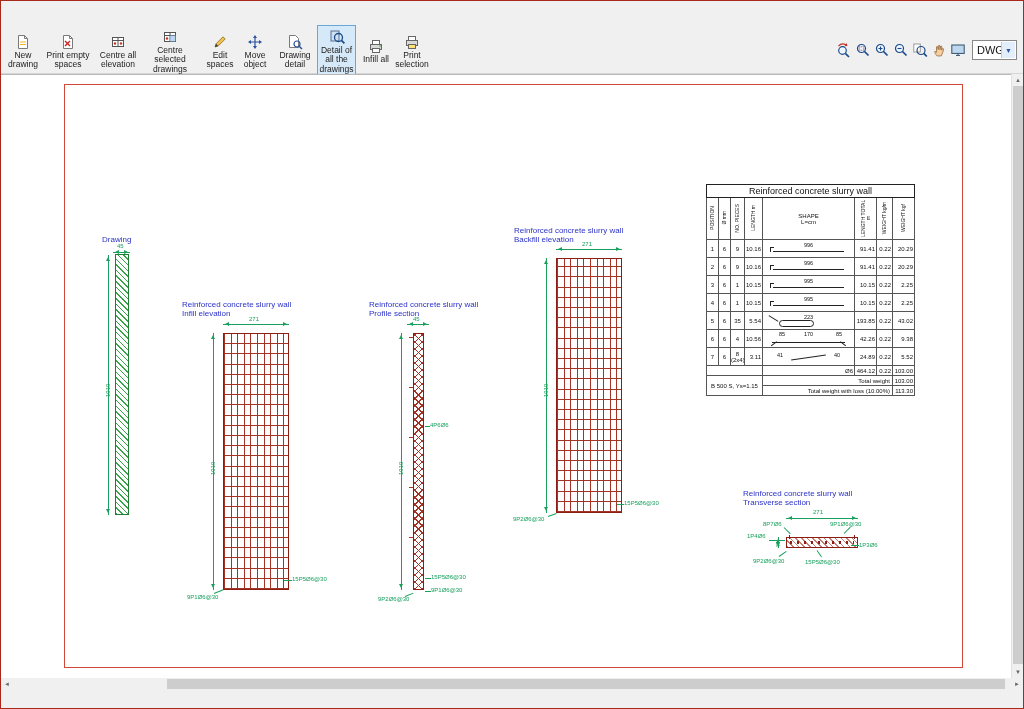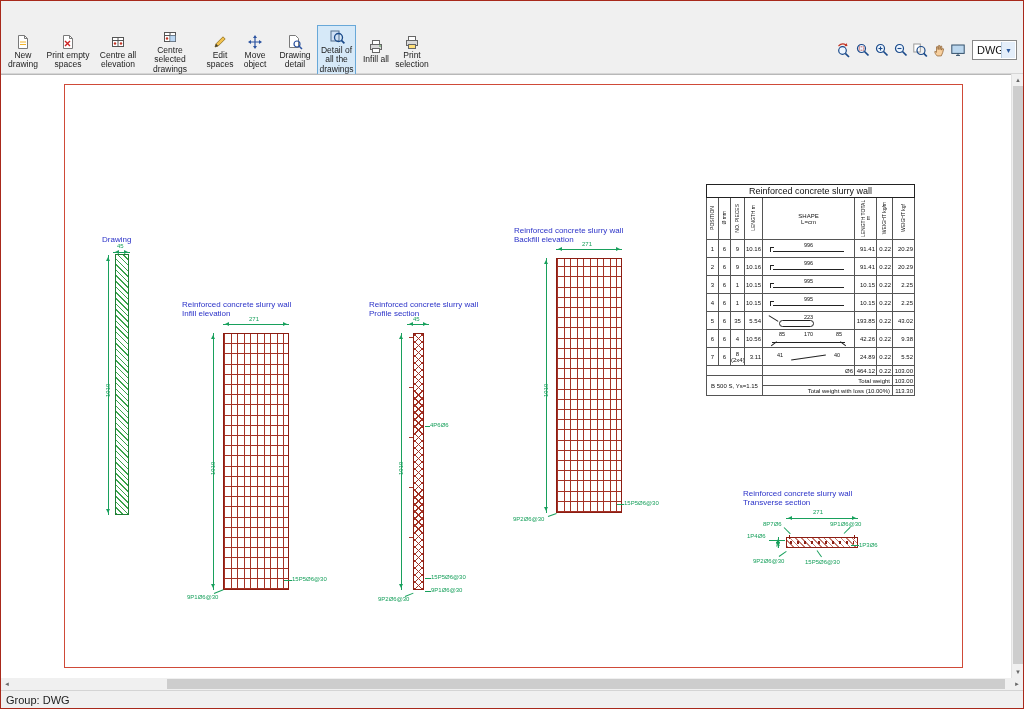--- a/index.html
+++ b/index.html
@@ -478,17 +478,14 @@
     <div class="vthumb"></div>
     <div class="vs-btn" style="bottom:0;top:auto">▼</div>
   </div>
 
   <div class="hscroll">
     <div class="sb-btn" style="left:0">◄</div>
     <div class="hthumb"></div>
     <div class="sb-btn" style="right:0">►</div>
   </div>
 
-  <div class="statusbar">
-    <span>Group: DWG</span>
-  </div>
 
 </div>
 
 </body></html>

